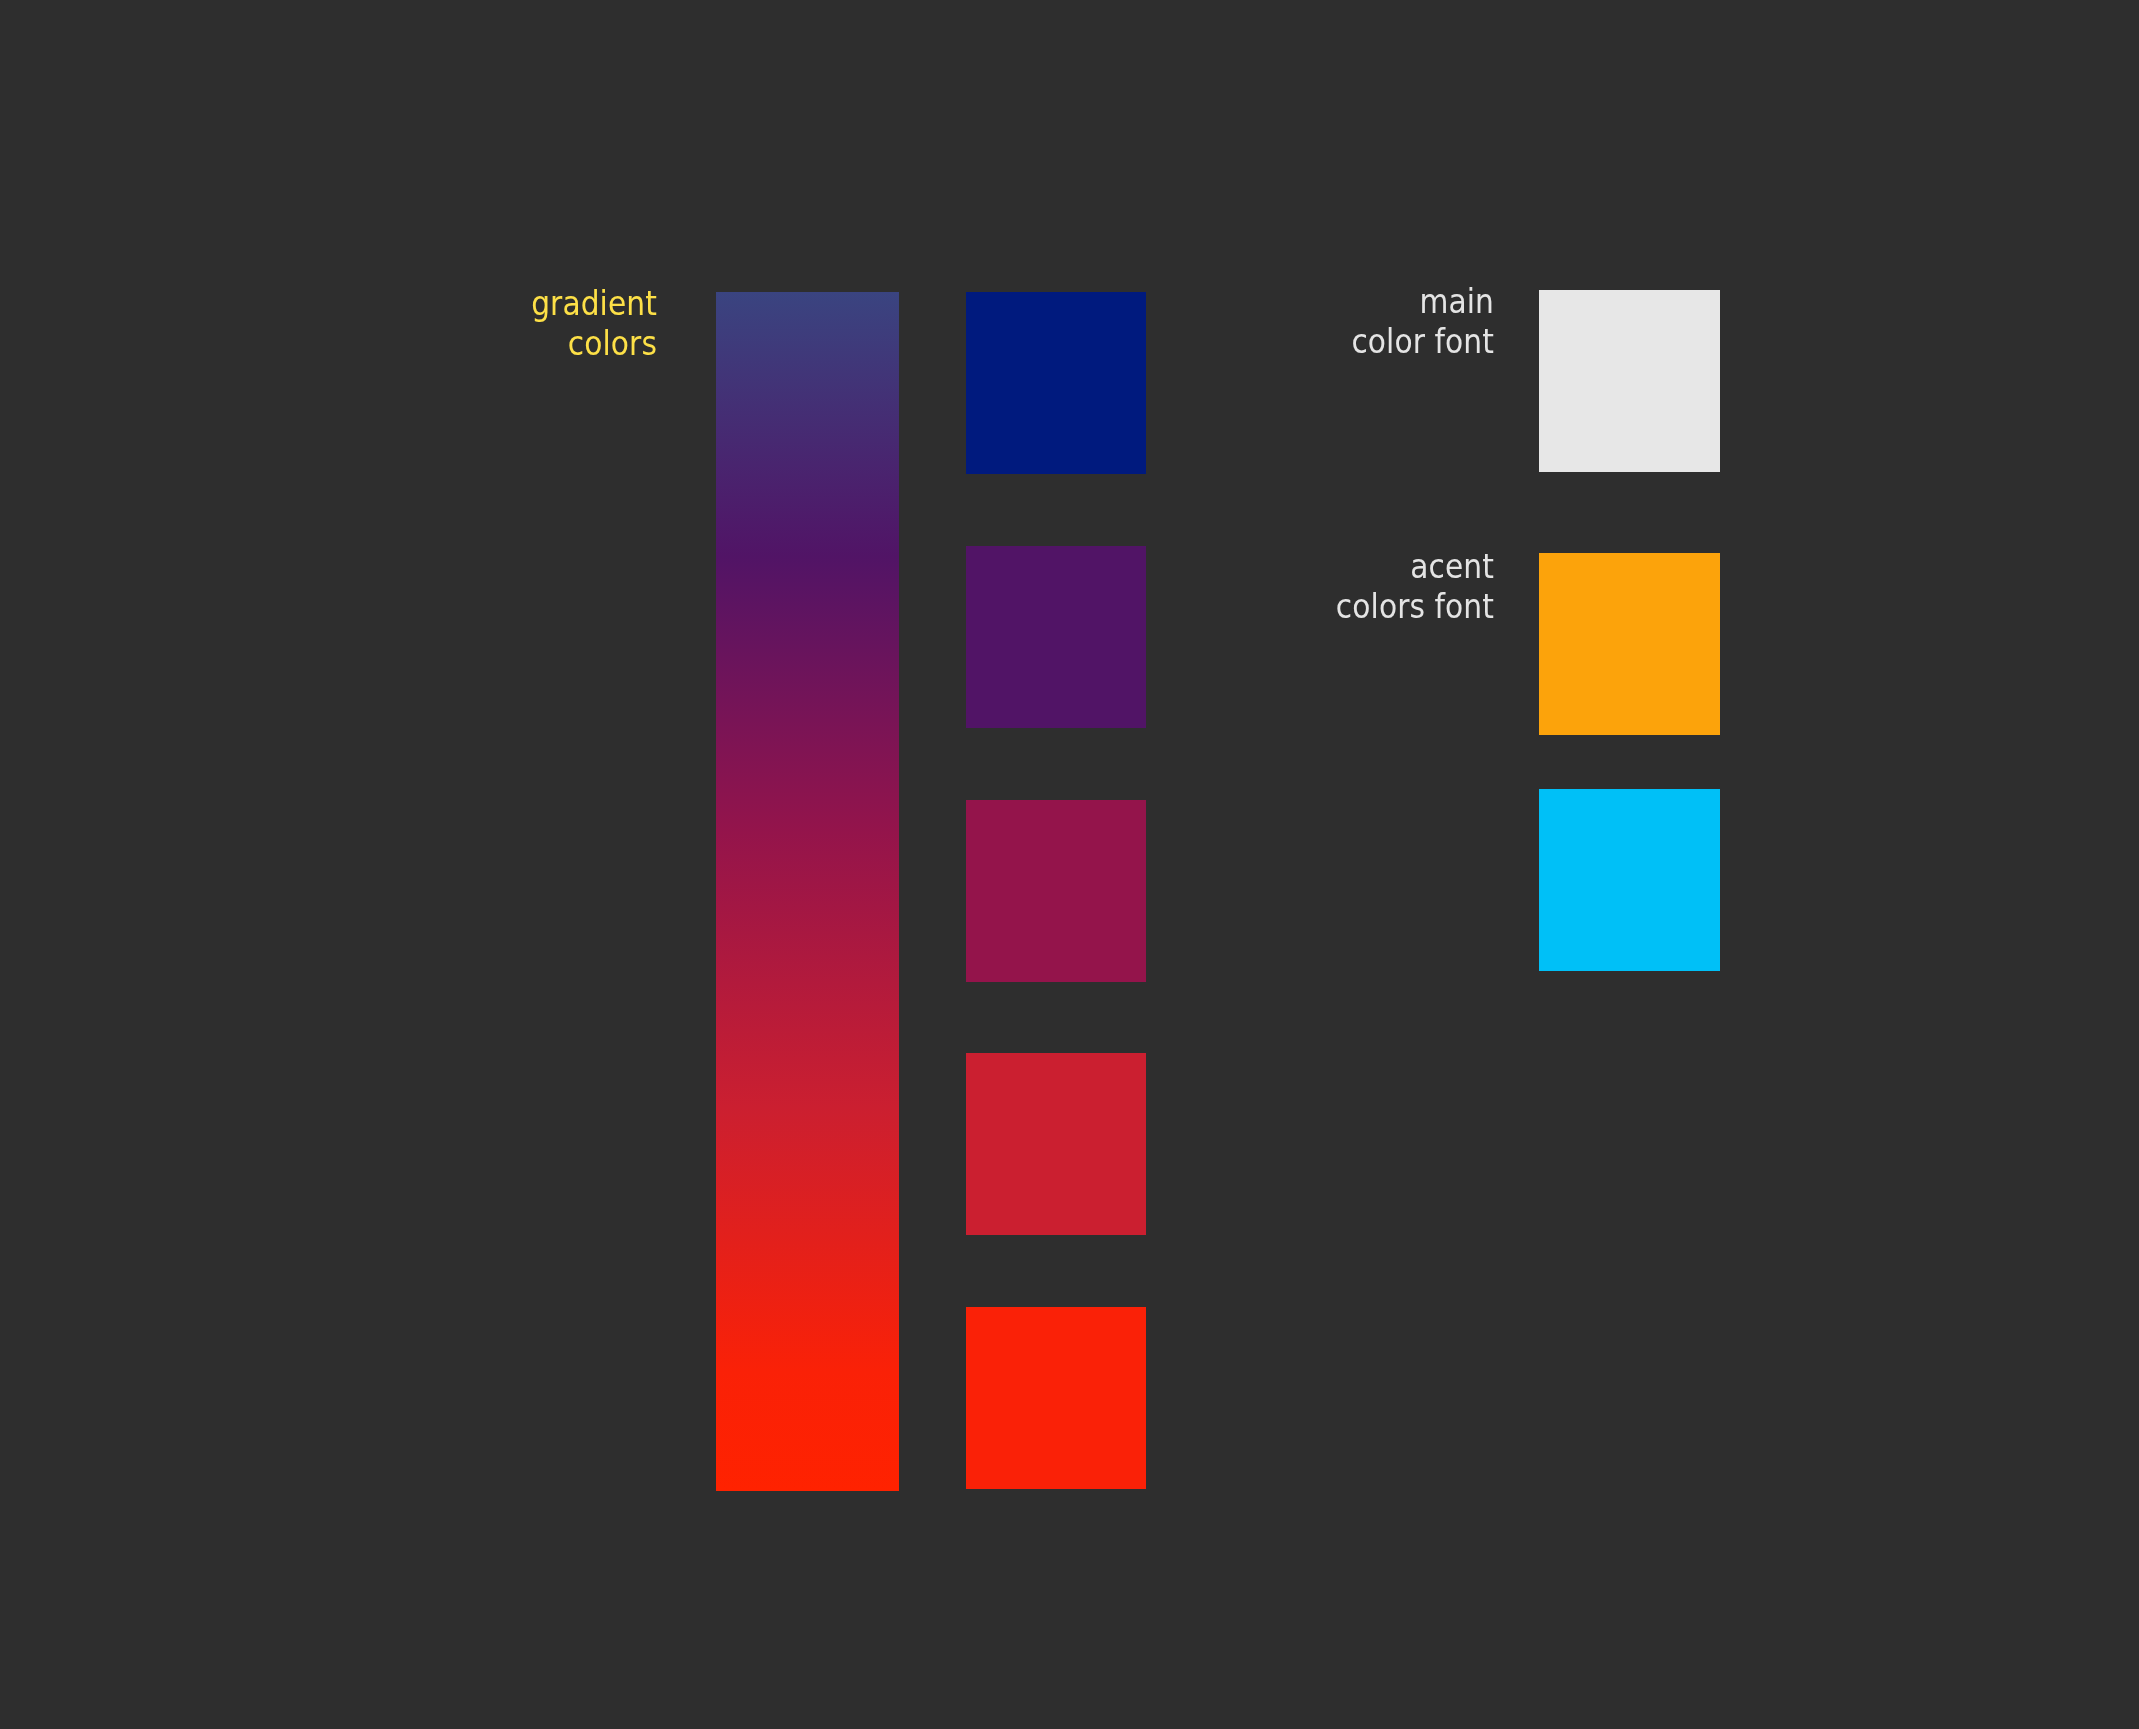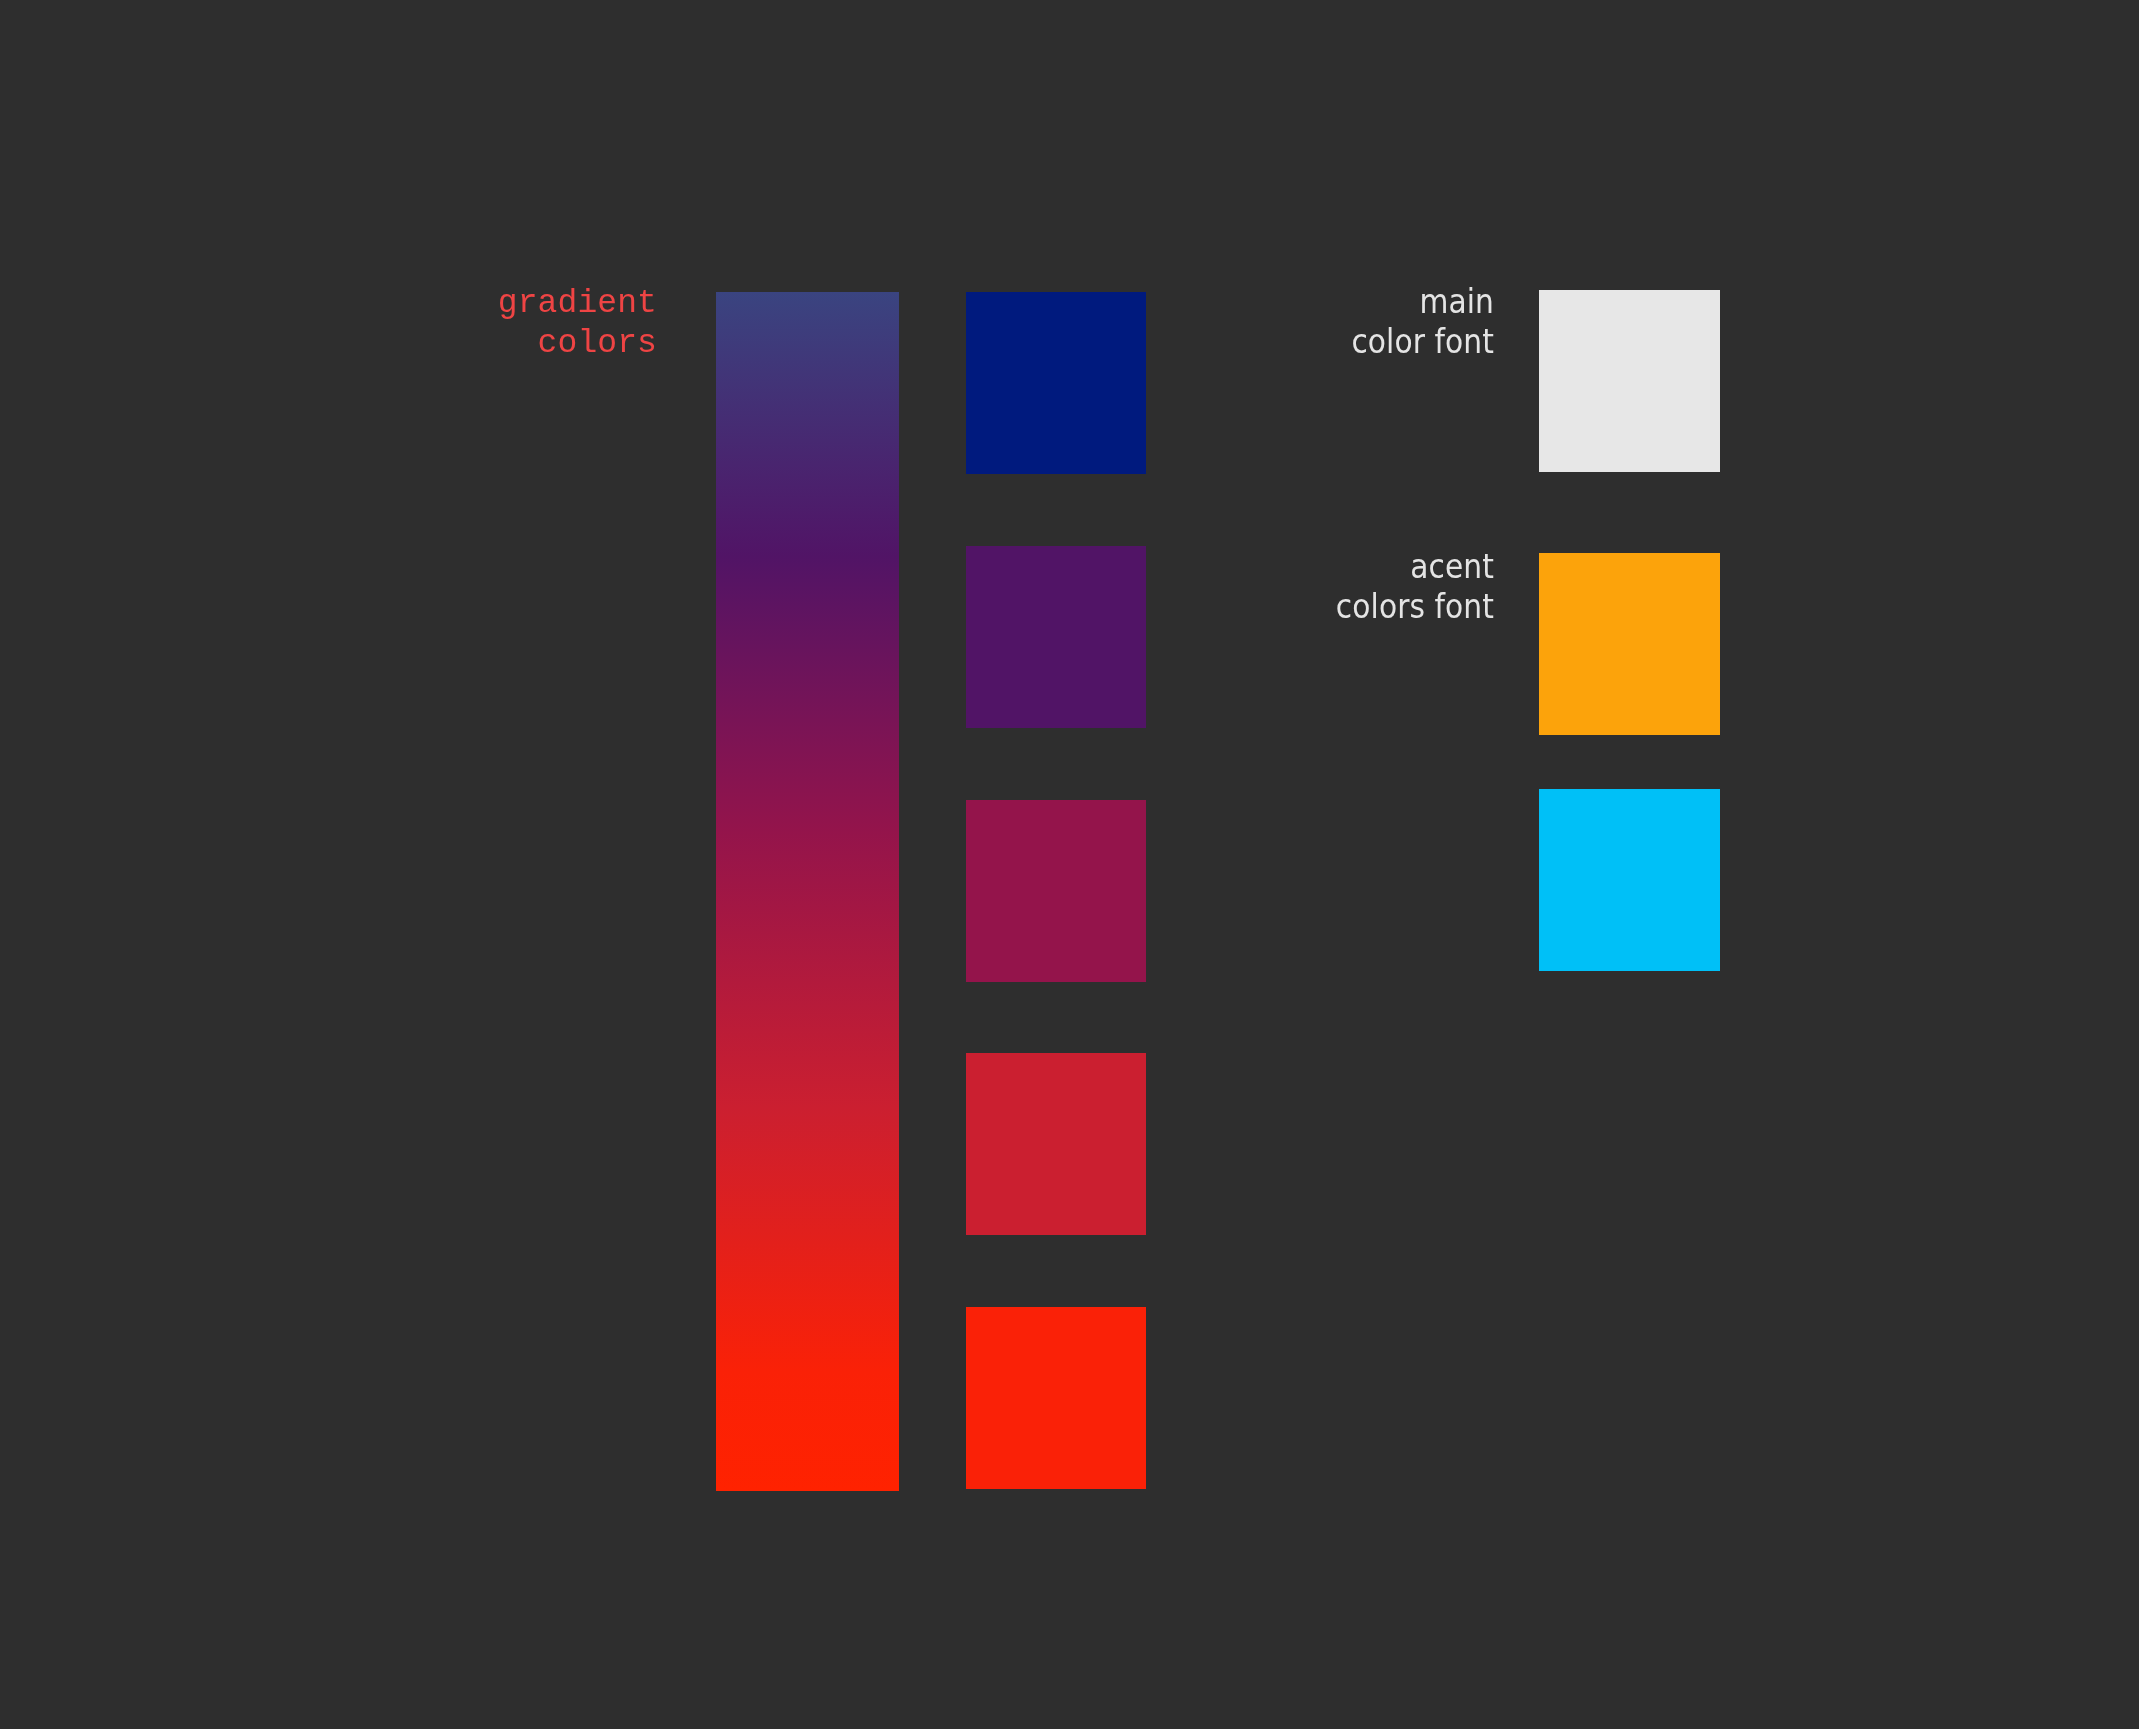--- a/index.html
+++ b/index.html
@@ -91,21 +91,21 @@
     left: 0;
     width: 181px;
     height: 182px;
   }
 </style>
 </head>
 <body style="background: rgb(46, 46, 46);">
 
 <div id="board" style="background: rgb(46, 46, 46);">
 
-  <div class="palette-label" id="gradient-label" style="color: #ef4444; font-family: Liberation Mono, monospace;">gradient
+  <div class="palette-label" id="gradient-label" style="color: #fde047;">gradient
 colors</div>
 
   <div id="gradient-bar" style="background: linear-gradient(rgb(58, 68, 128) 0%, rgb(81, 20, 102) 22%, rgb(148, 20, 75) 45%, rgb(203, 31, 48) 68%, rgb(250, 33, 7) 90%, rgb(255, 34, 0) 100%);"></div>
 
   <div id="gradient-swatch-column">
     <div class="swatch" style="background: rgb(0, 26, 126); top: 0px;"></div>
     <div class="swatch" style="background: rgb(81, 20, 102); top: 254px;"></div>
     <div class="swatch" style="background: rgb(148, 20, 75); top: 508px;"></div>
     <div class="swatch" style="background: rgb(203, 31, 48); top: 761px;"></div>
     <div class="swatch" style="background: rgb(250, 33, 7); top: 1015px;"></div>

